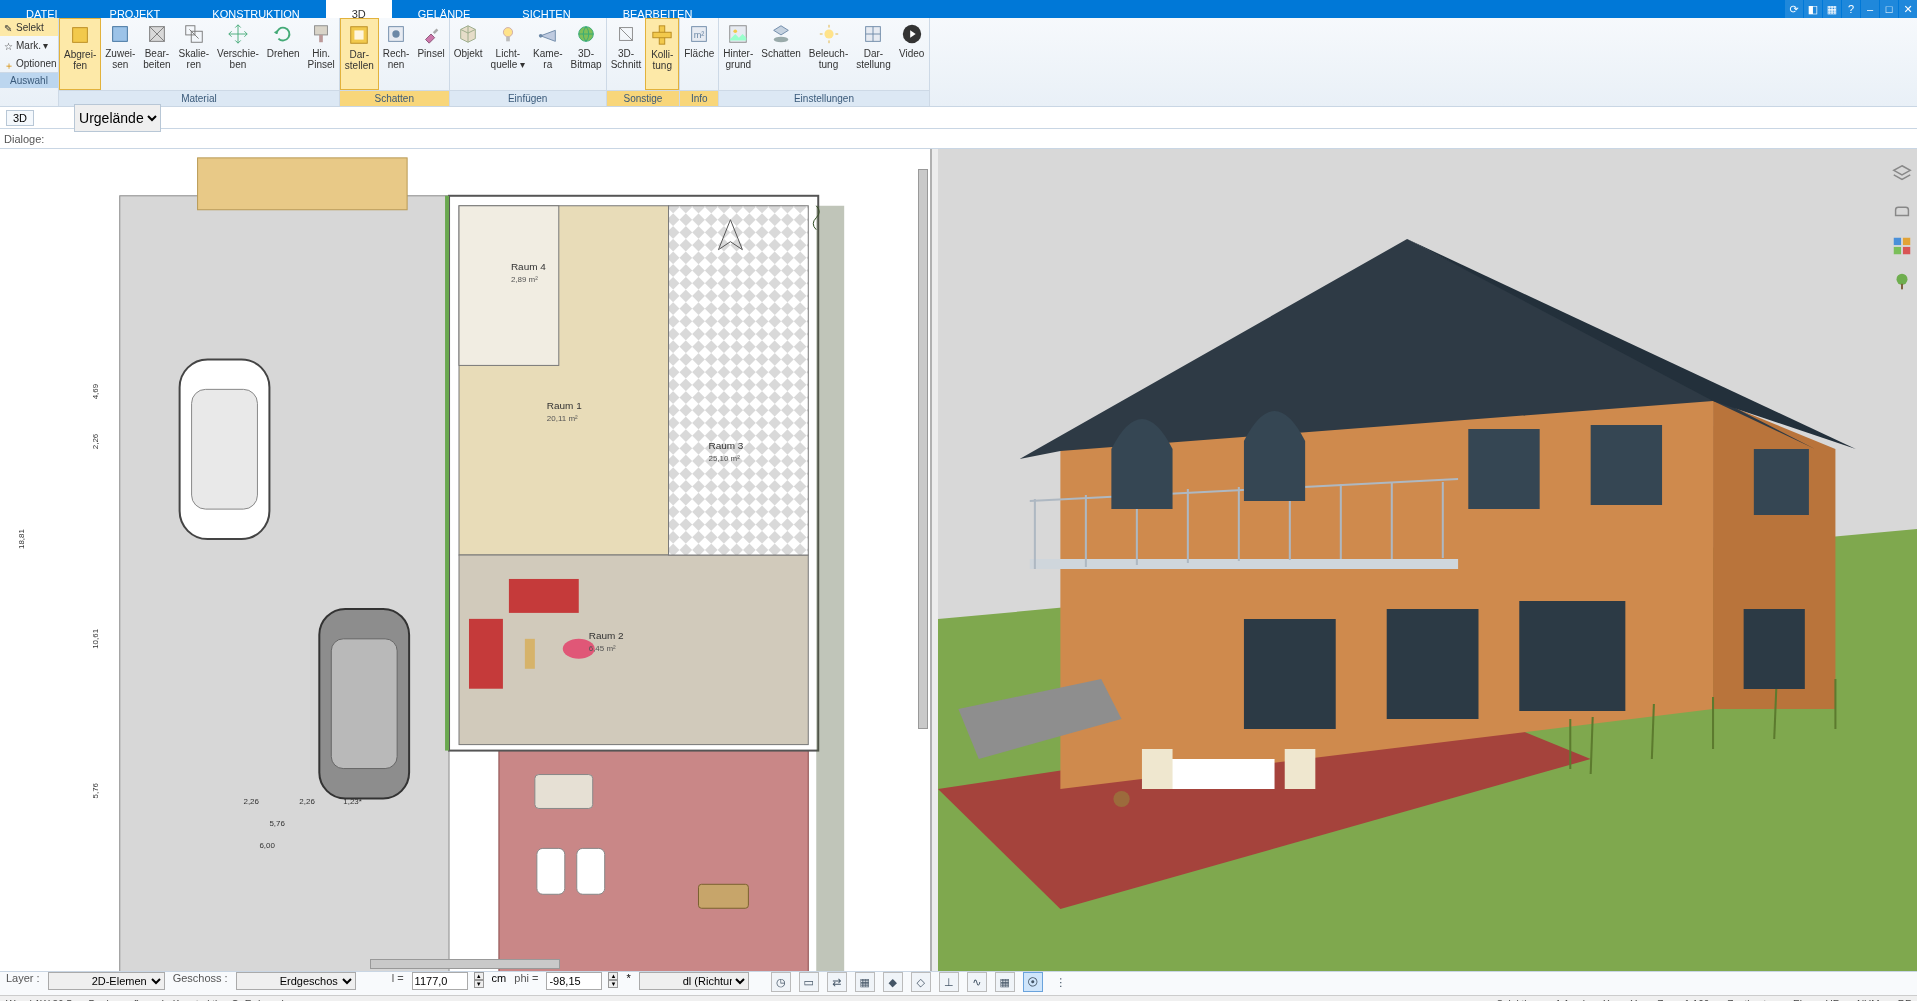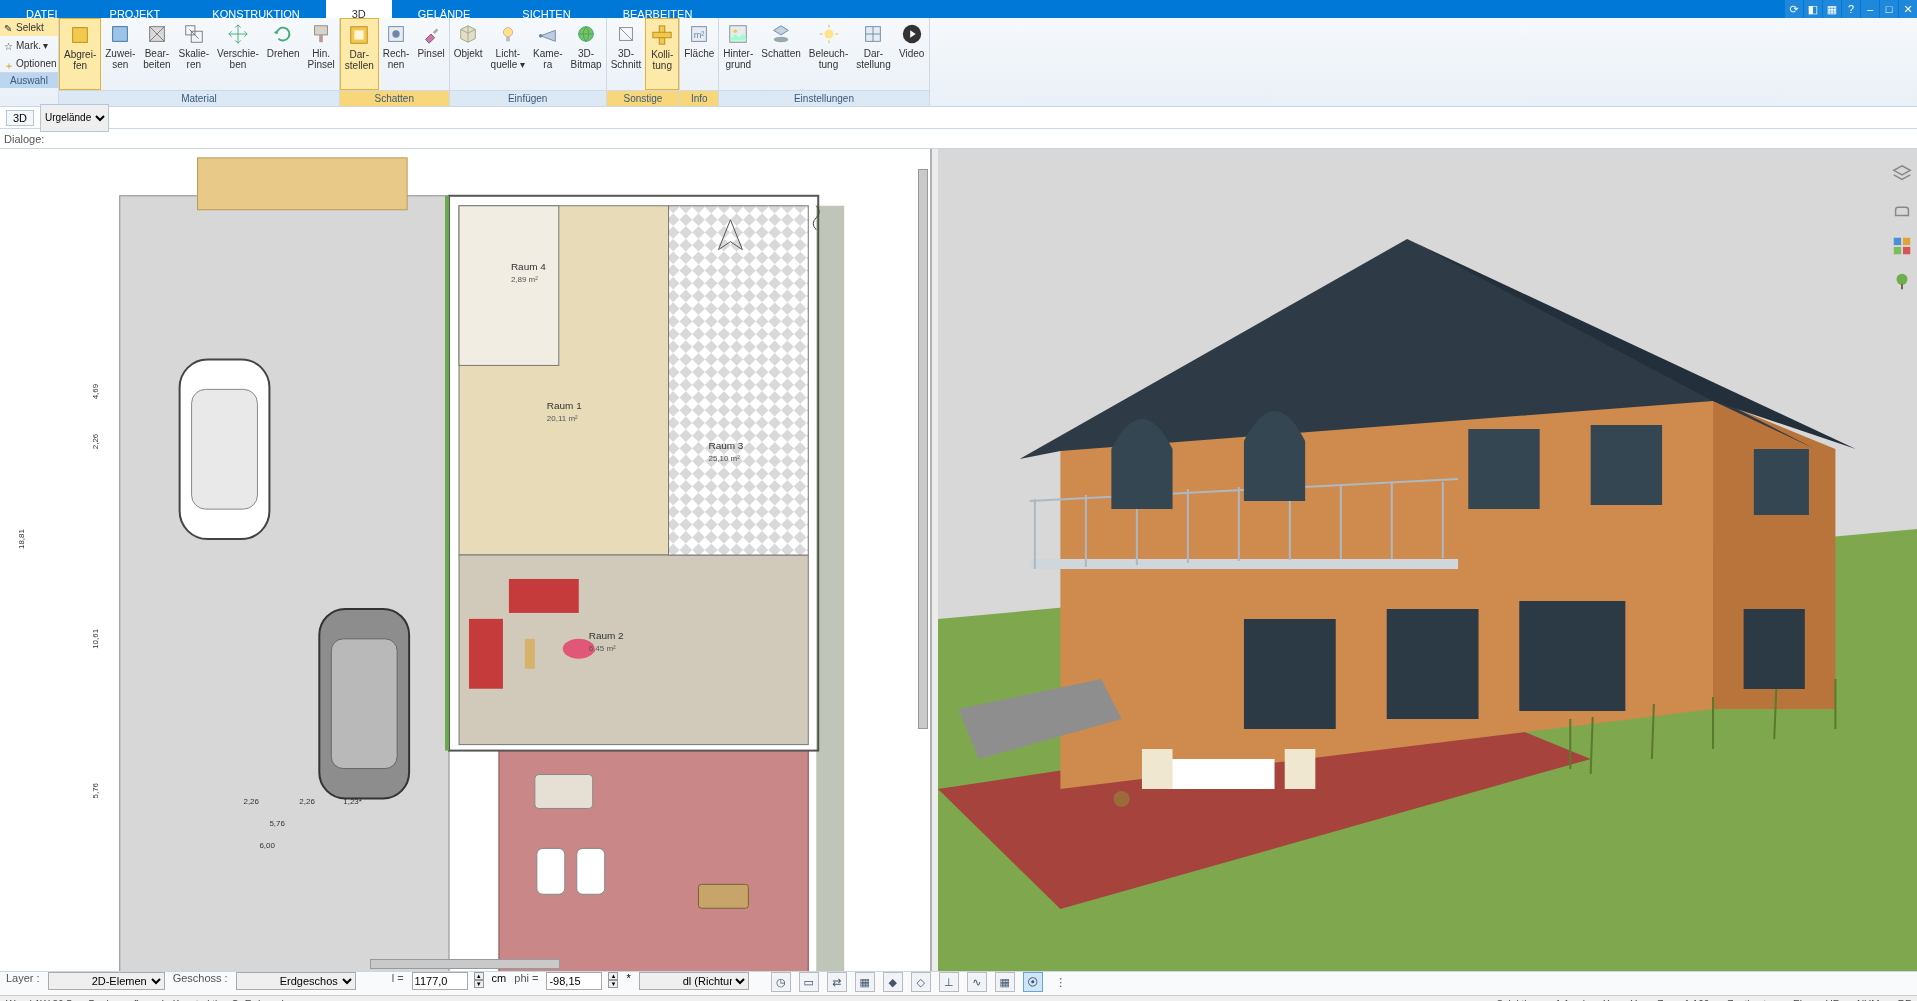--- a/index.html
+++ b/index.html
@@ -23,21 +23,21 @@
 .ribbon .btn.sel { background: #fde9a8; border: 1px solid #e2b23c; }
 .ribbon .btn .ico { width: 24px; height: 24px; margin-bottom: 2px; display: flex; align-items: center; justify-content: center; }
 .ribbon .leftcol { width: 58px; display: flex; flex-direction: column; }
 .ribbon .leftcol .row { display: flex; align-items: center; height: 18px; padding: 0 4px; font-size: 10px; cursor: pointer; }
 .ribbon .leftcol .row.sel { background: #fde9a8; }
 .ribbon .leftcol .row .g { width: 9px; height: 9px; margin-right: 3px; }
 
 
 .floorbar { height: 22px; border-bottom: 1px solid #c9d6e4; display: flex; align-items: center; font-size: 11px; padding: 0 6px; gap: 6px; }
 .floorbar .chip { padding: 1px 6px; border: 1px solid #b8c7d6; background: #f4f8fc; }
-.floorbar select { font-size: 10px; height: 28px; border: 1px solid #b8c7d6; }
+.floorbar select { font-size: 14px; height: 28px; border: 1px solid #b8c7d6; margin-left: 34px; }
 
 
 .dlgbar { height: 20px; border-bottom: 1px solid #c9d6e4; display: flex; align-items: center; font-size: 11px; padding: 0 4px; color: #555; }
 
 
 .work { position: relative; height: 822px; display: flex; background: #84cc16; }
 .pane2d { flex: 0 0 932px; position: relative; background: #fff; border-right: 2px solid #b0b0b0; }
 .splitter { width: 6px; background: #ececec; cursor: col-resize; }
 .pane3d { flex: 1; position: relative; background: #d6d6d6; }
 

